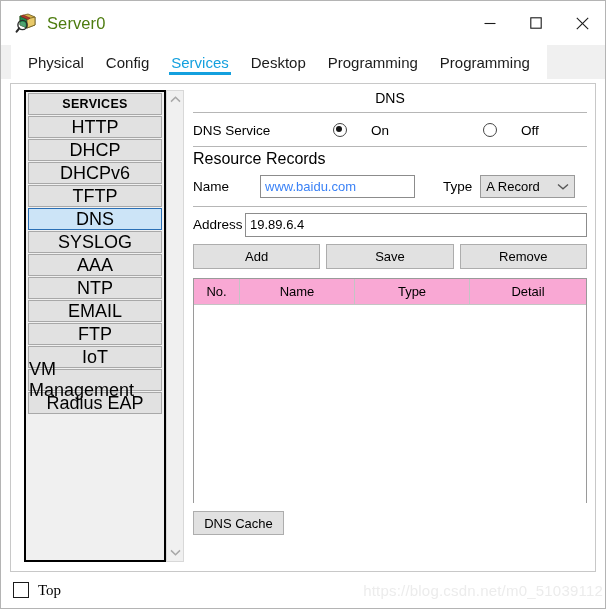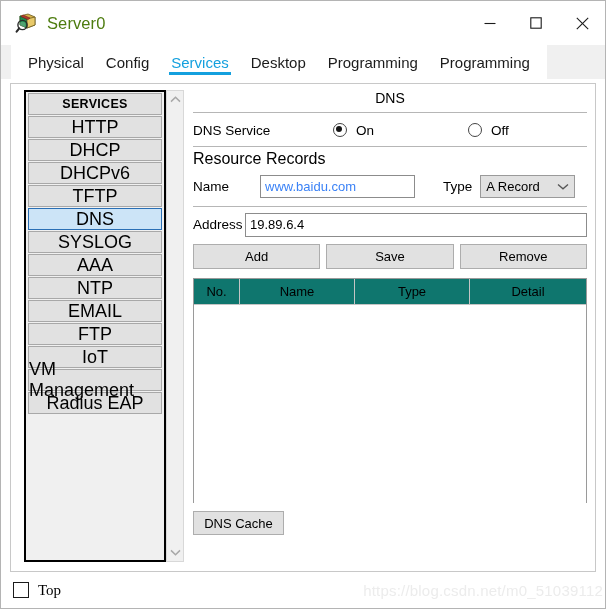--- a/index.html
+++ b/index.html
@@ -200,21 +200,21 @@
     left: 0; right: 0; top: 34px;
     height: 24px;
     display: flex;
     align-items: center;
     font-size: 13.5px;
   }
   #svc-label { width: 140px; }
   .radio-group {
     display: flex;
     align-items: center;
-    gap: 9px;
+    gap: 24px;
   }
   .radio {
     width: 14px; height: 14px;
     border: 1.6px solid #444444;
     border-radius: 50%;
     background: #ffffff;
     box-sizing: border-box;
     position: relative;
     flex: 0 0 auto;
   }
@@ -317,21 +317,21 @@
     font-size: 13px;
     font-family: "Liberation Sans", sans-serif;
     color: #000000;
   }
 
   #table {
     position: absolute;
     left: 0; right: 0; top: 194px;
     height: 225px;
     border: 1px solid #9a9a9a;
-    background: #0f766e;
+    background: #f9a8d4;
     box-sizing: border-box;
   }
   #table-head {
     display: flex;
     height: 25px;
     border-bottom: 1px solid #c4c4c4;
   }
   .th {
     display: flex;
     align-items: center;

